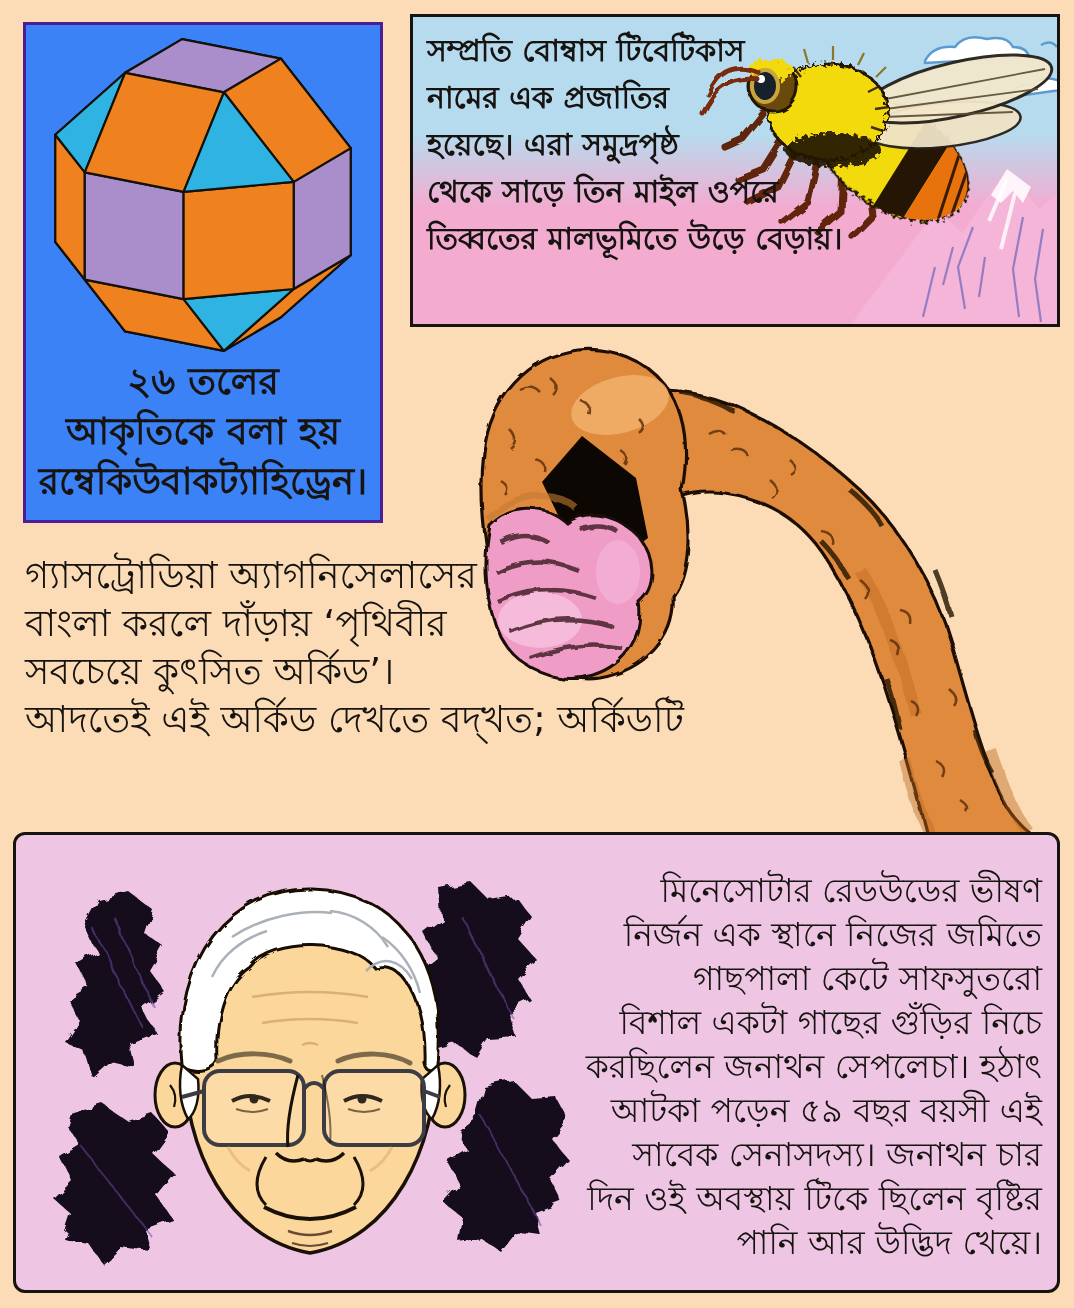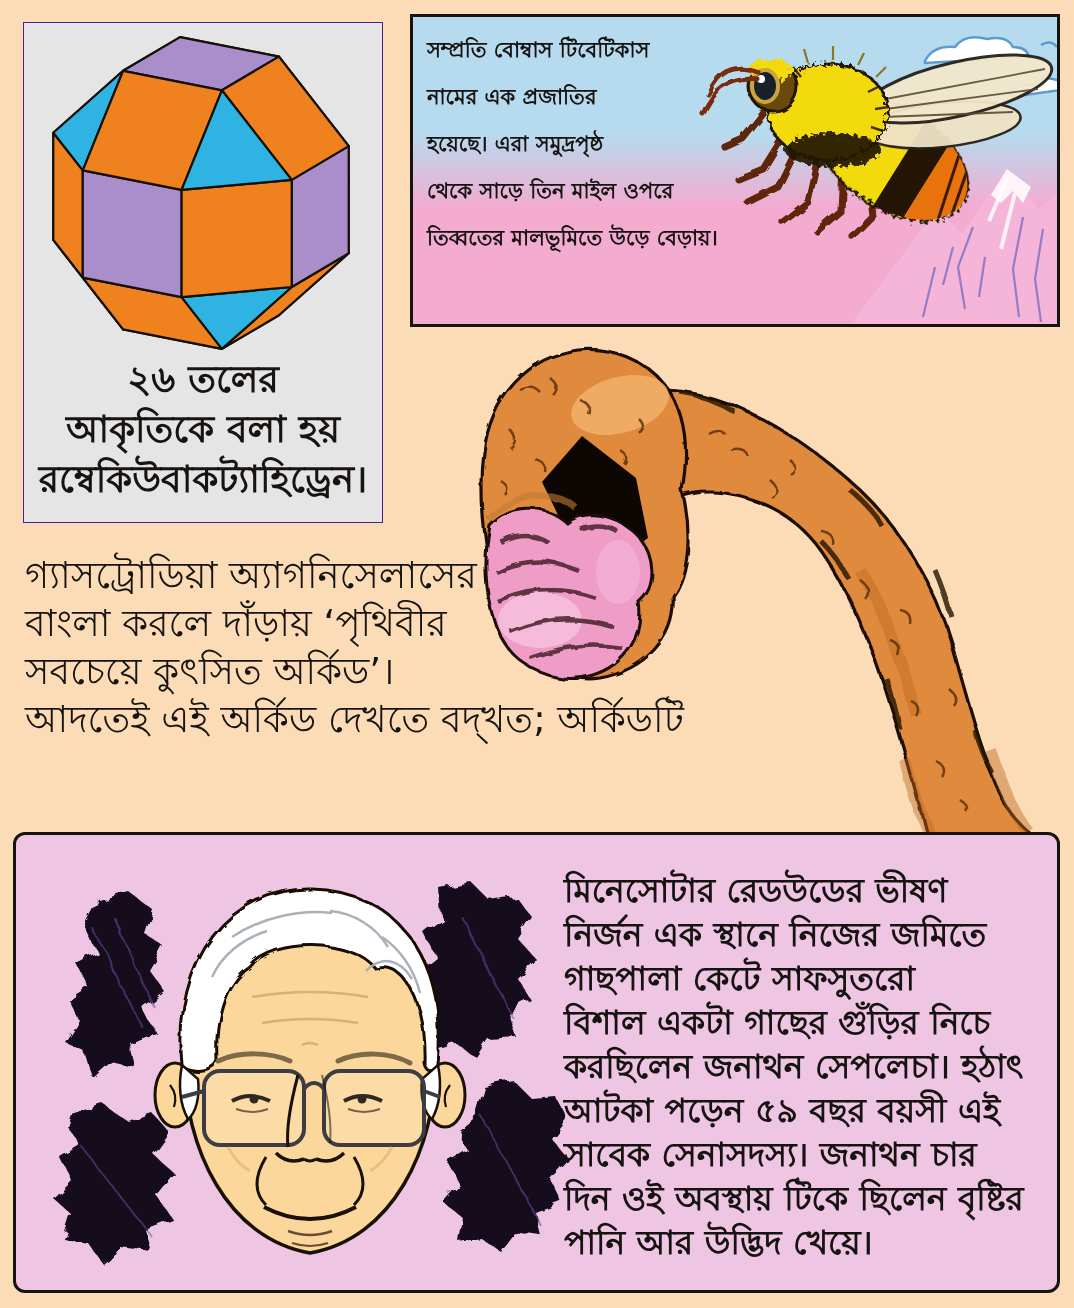--- a/index.html
+++ b/index.html
@@ -1,35 +1,35 @@
 <!DOCTYPE html>
 <html><head>
 <meta charset="utf-8">
 <style>
   html,body{margin:0;padding:0}
   body{font-family:"DejaVu Sans","Liberation Sans",sans-serif}
   #page{position:relative;width:1074px;height:1308px;overflow:hidden;color:#161310}
   .card{position:absolute;box-sizing:border-box}
-  #poly-card{left:23px;top:22px;width:360px;height:501px;background:#e5e5e5;border:1px solid #4c1d95}
+  #poly-card{left:23px;top:22px;width:360px;height:501px;background:#3b82f6;border:3px solid #4c1d95}
   #poly-svg{position:absolute;left:0;top:12px}
   #poly-caption{position:absolute;left:0;top:332px;width:100%;text-align:center;
     font-size:37px;line-height:50px;font-weight:bold;white-space:nowrap}
   #bee-card{left:410px;top:14px;width:650px;height:313px;border:3px solid #161310;overflow:hidden}
   #bee-bg{position:absolute;left:0;top:0}
-  #bee-text{position:absolute;left:14px;top:10px;font-size:21px;line-height:47px;
+  #bee-text{position:absolute;left:14px;top:10px;font-size:30px;line-height:47px;
     font-weight:bold;white-space:nowrap;z-index:3}
   #bee-svg{position:absolute;left:0;top:0;z-index:2}
   #orchid-text{position:absolute;left:25px;top:552px;font-size:37px;line-height:48px;
     font-weight:normal;white-space:nowrap;z-index:3}
   #orchid-svg{position:absolute;left:430px;top:330px;z-index:1}
   #trapped-card{left:13px;top:832px;width:1047px;height:461px;border:3px solid #161310;
     border-radius:12px;z-index:2;overflow:hidden}
   #portrait-svg{position:absolute;left:16px;top:12px}
-  #trapped-text{position:absolute;left:548px;top:34px;width:478px;text-align:left;
-    font-size:33px;line-height:44px;font-weight:bold;white-space:nowrap}
+  #trapped-text{position:absolute;left:548px;top:34px;width:478px;text-align:right;
+    font-size:33px;line-height:44px;font-weight:normal;white-space:nowrap}
   .tline{white-space:nowrap}
 </style>
 </head>
 <body style="background-color: rgb(251, 220, 182);">
 
 <svg width="0" height="0" style="position:absolute">
   <defs>
     <filter id="rough" x="-20%" y="-20%" width="140%" height="140%">
       <feTurbulence type="fractalNoise" baseFrequency="0.035" numOctaves="3" seed="7" result="n"></feTurbulence>
       <feDisplacementMap in="SourceGraphic" in2="n" scale="7"></feDisplacementMap>

